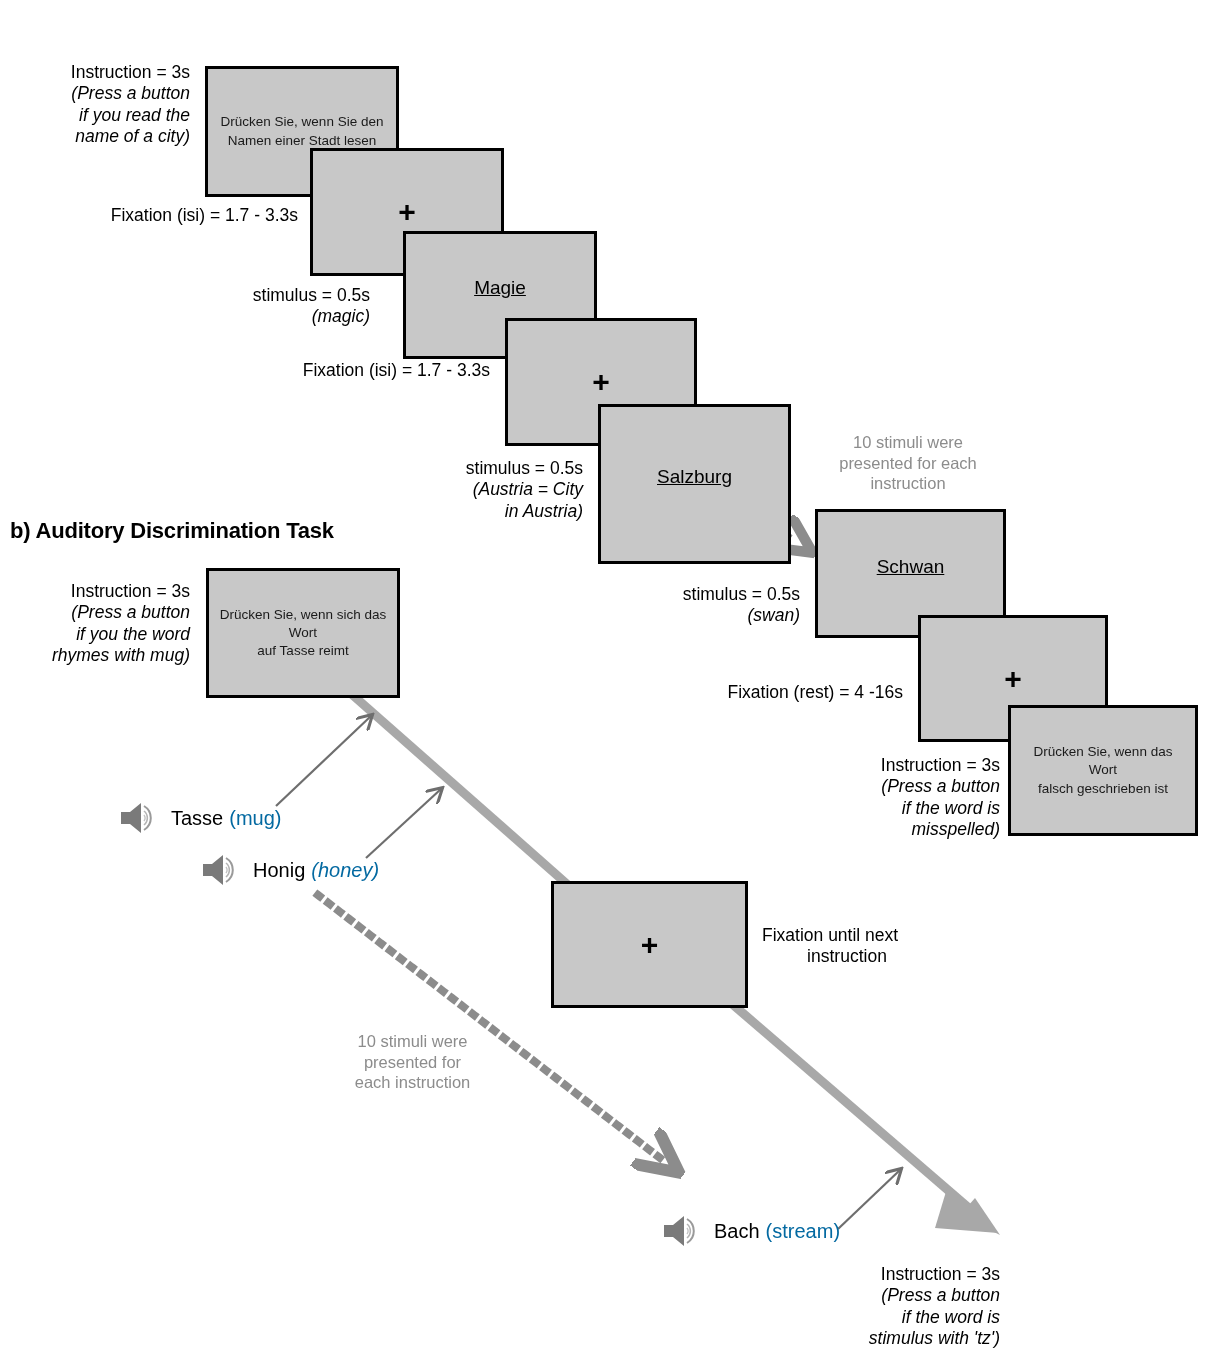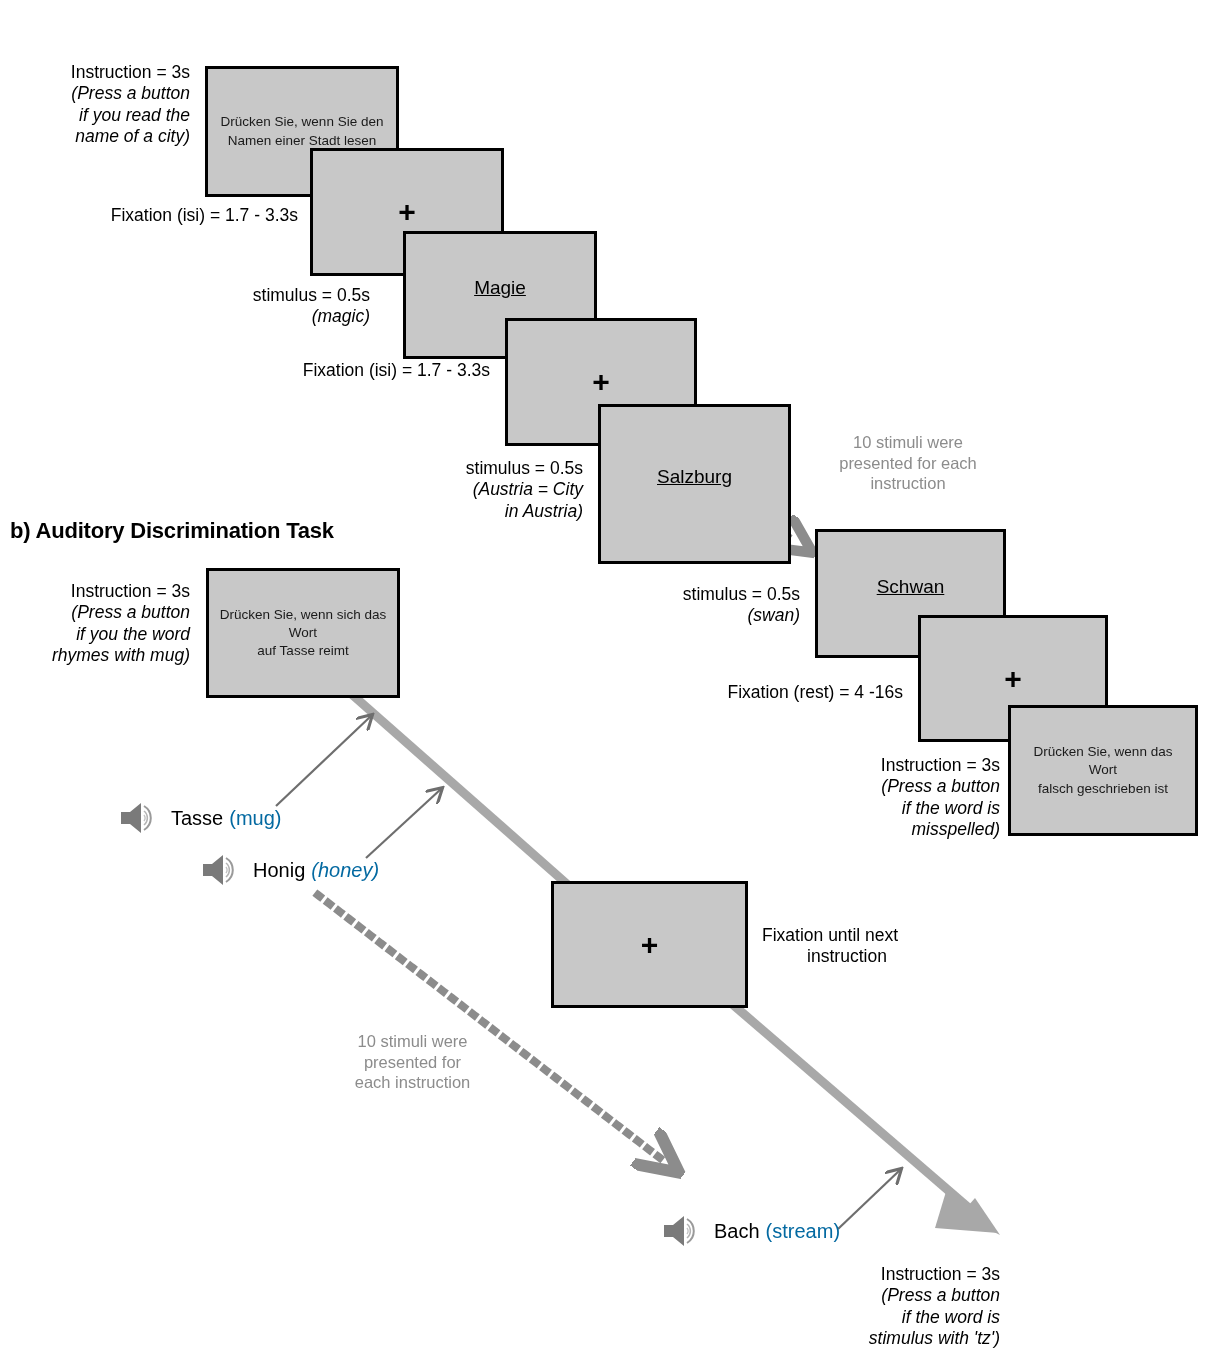--- a/index.html
+++ b/index.html
@@ -193,21 +193,21 @@
     <span class="it">(Austria = City</span>
     <span class="it">in Austria)</span>
   </div>
 
   <div class="note" style="left:808px; top:432px; width:200px;">
     <span>10 stimuli were</span><br>
     <span>presented for each</span><br>
     <span>instruction</span>
   </div>
 
-  <div class="screen" style="left:815px; top:529px; width:191px; height:129px;">
+  <div class="screen" style="left:815px; top:509px; width:191px; height:129px;">
     <div class="screen-word">Schwan</div>
   </div>
   <div class="lbl" style="left:545px; top:584px; width:255px;">
     <span>stimulus = 0.5s</span>
     <span class="it">(swan)</span>
   </div>
 
   <div class="screen" style="left:918px; top:615px; width:190px; height:127px;">
     <div class="fix">+</div>
   </div>

